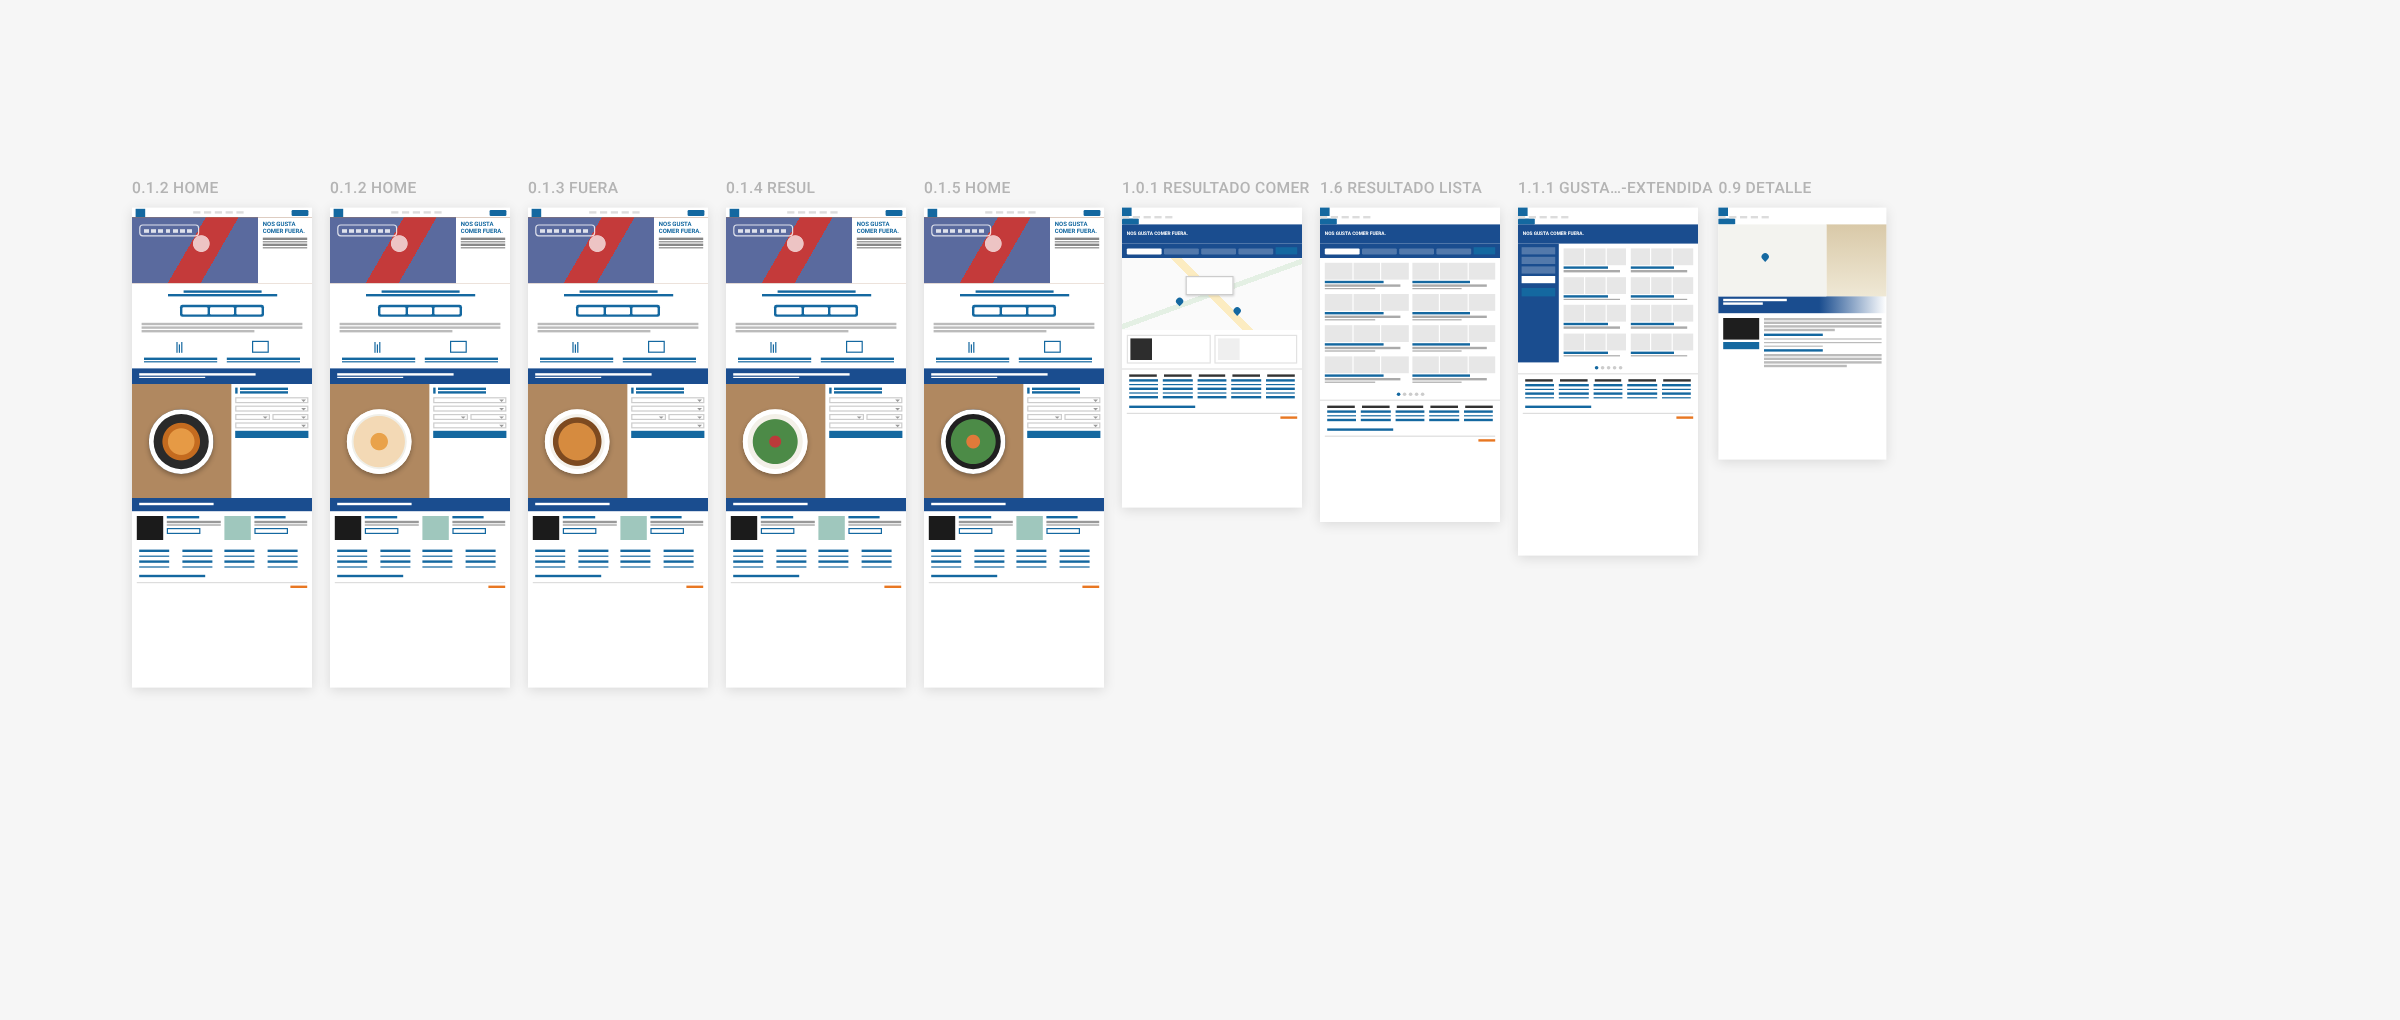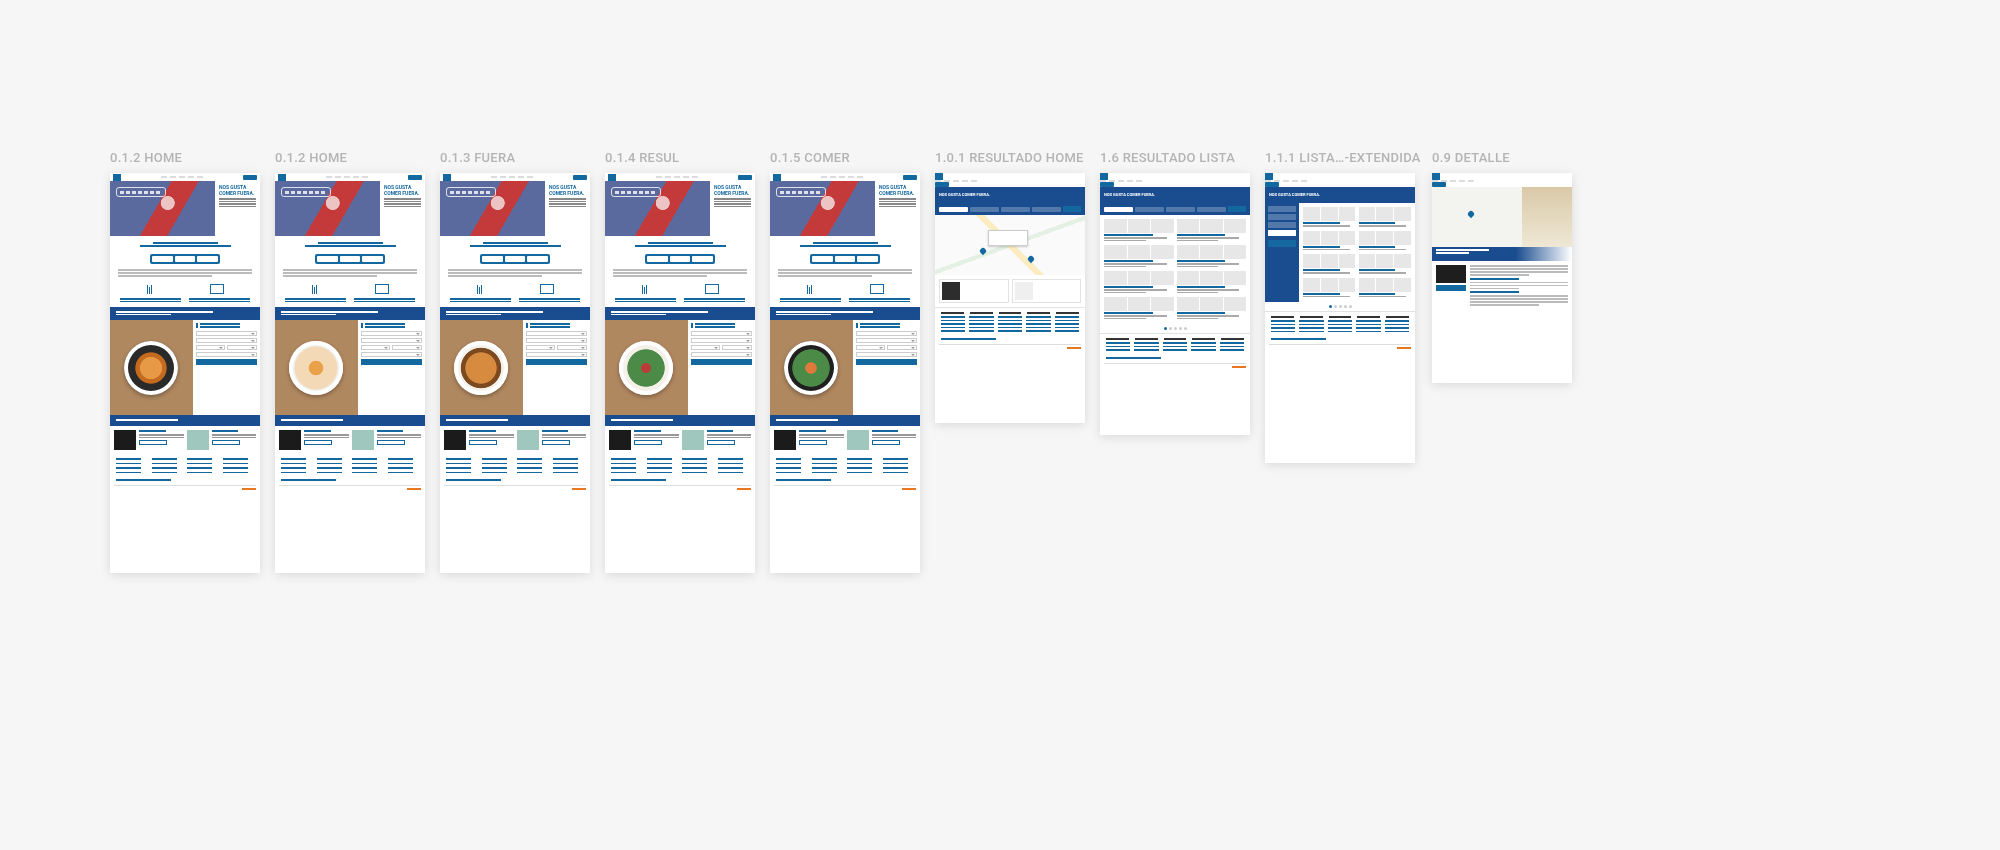--- a/index.html
+++ b/index.html
@@ -720,21 +720,21 @@
           <span></span>
         </div>
       <div class="footer-brand">
           <span></span>
         </div>
         <div class="footer-bottom"></div>
     </div>
   </div>
 
   <div class="artboard-wrap home" style="left:770px; top:150px;">
-    <div class="artboard-label">0.1.5 COMER</div>
+    <div class="artboard-label">0.1.5 HOME</div>
     <div class="artboard">
       <div class="topbar">
           <div class="logo-sq"></div>
           <div class="nav-dots">
             <span></span>
             <span></span>
             <span></span>
             <span></span>
             <span></span>
           </div>
@@ -845,21 +845,21 @@
           <span></span>
         </div>
       <div class="footer-brand">
           <span></span>
         </div>
         <div class="footer-bottom"></div>
     </div>
   </div>
 
   <div class="artboard-wrap res" style="left:935px; top:150px;">
-    <div class="artboard-label">1.0.1 RESULTADO HOME</div>
+    <div class="artboard-label">1.0.1 RESULTADO COMER</div>
     <div class="artboard" style="height:250px">
       <div class="topbar">
           <div class="logo-sq"></div>
           <div class="nav-dots">
             <span></span>
             <span></span>
             <span></span>
             <span></span>
             <span></span>
           </div>
@@ -1081,21 +1081,21 @@
           </div>
         </div>
       <div class="footer-brand">
           <span></span>
         </div>
         <div class="footer-bottom"></div>
     </div>
   </div>
 
   <div class="artboard-wrap res" style="left:1265px; top:150px;">
-    <div class="artboard-label">1.1.1 LISTA…-EXTENDIDA</div>
+    <div class="artboard-label">1.1.1 GUSTA…-EXTENDIDA</div>
     <div class="artboard" style="height:290px">
       <div class="topbar">
           <div class="logo-sq"></div>
           <div class="nav-dots">
             <span></span>
             <span></span>
             <span></span>
             <span></span>
             <span></span>
           </div>

